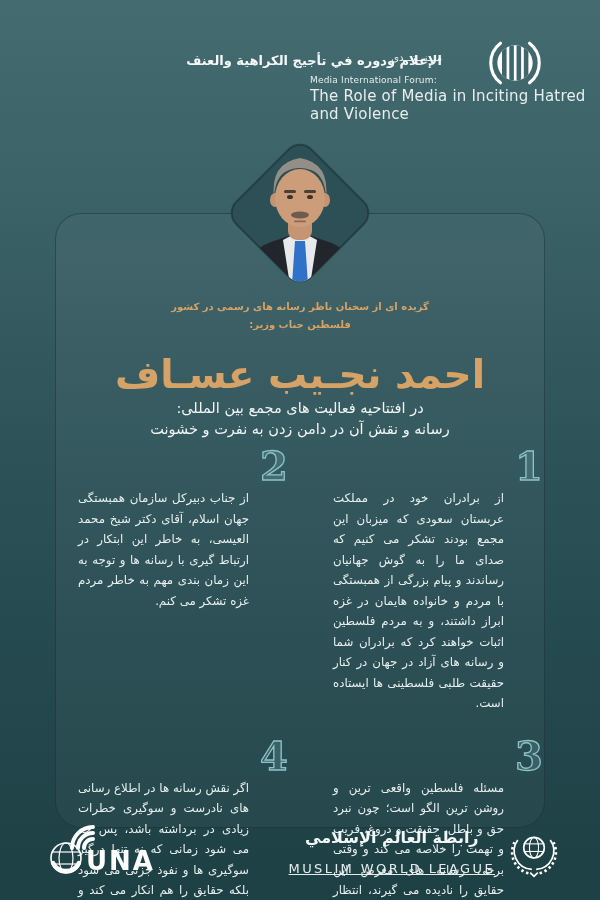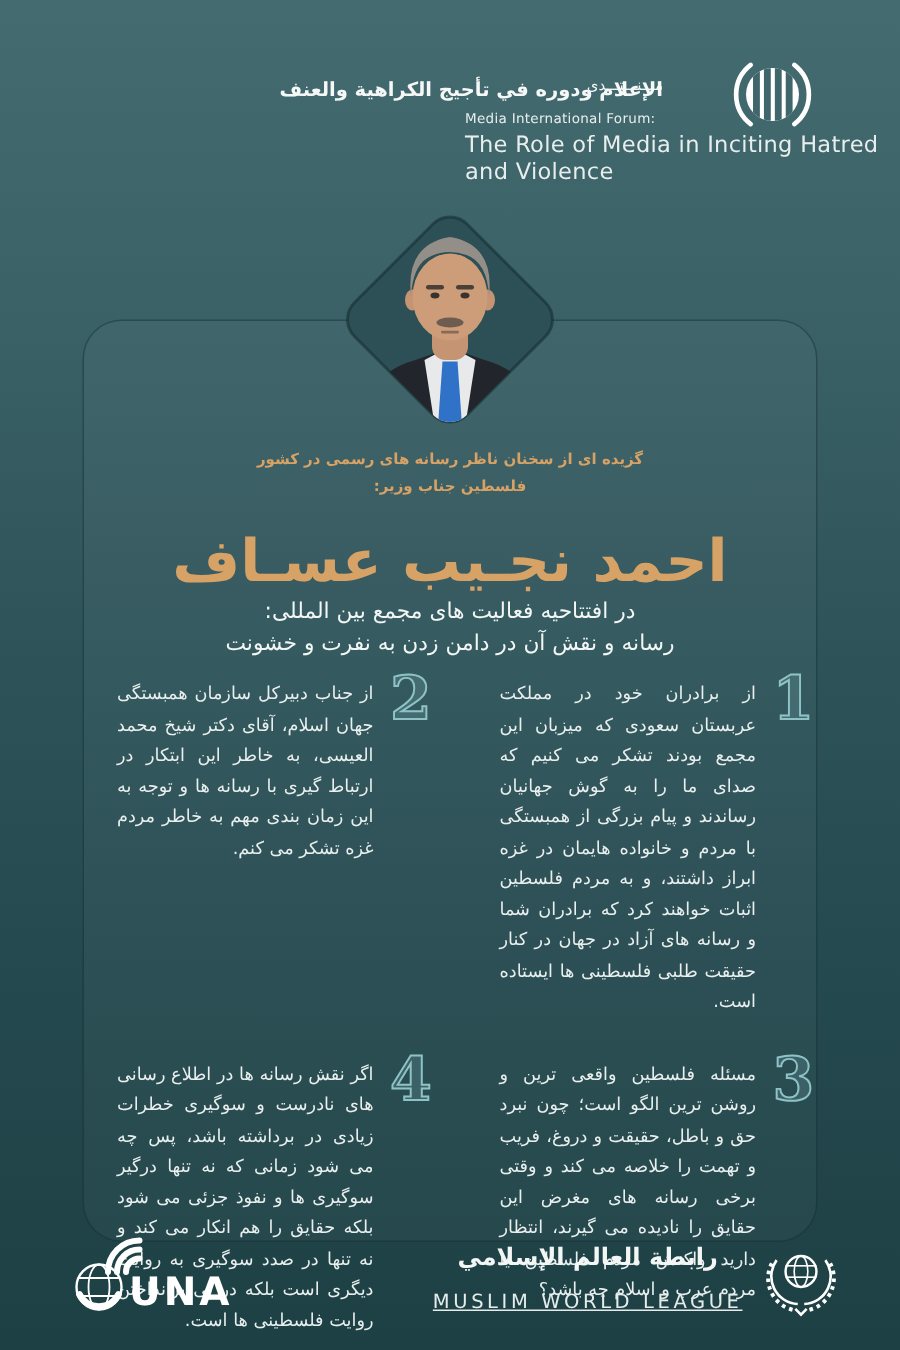--- a/index.html
+++ b/index.html
@@ -40,21 +40,21 @@
   .quote{display:flex;gap:10px;align-items:flex-start;}
   .quote-number{
     flex:0 0 30px;text-align:center;
     font-family:"DejaVu Serif",serif;font-weight:bold;font-size:40px;line-height:36px;
     color:rgba(142,194,199,0.18);
     -webkit-text-stroke:1.3px #8ec2c7;
     margin-top:-4px;
   }
   .quote-text{
     flex:1;color:#e9efee;font-size:11.8px;line-height:1.74;
-    text-align:justify;direction:rtl;
+    text-align:justify;direction:rtl;margin-top:36px;
   }
   
   #una-logo{left:44px;bottom:18px;width:160px;height:60px;}
   #mwl{right:40px;bottom:22px;display:flex;align-items:center;gap:13px;direction:ltr;}
   #mwl-texts{text-align:center;}
   #mwl-ar{color:#f2f6f5;font-size:16px;font-weight:bold;direction:rtl;line-height:18px;}
   #mwl-en{color:#e6ecec;font-size:13px;letter-spacing:2.4px;margin-top:14px;text-decoration:underline;}
 </style>
 </head>
 <body>

